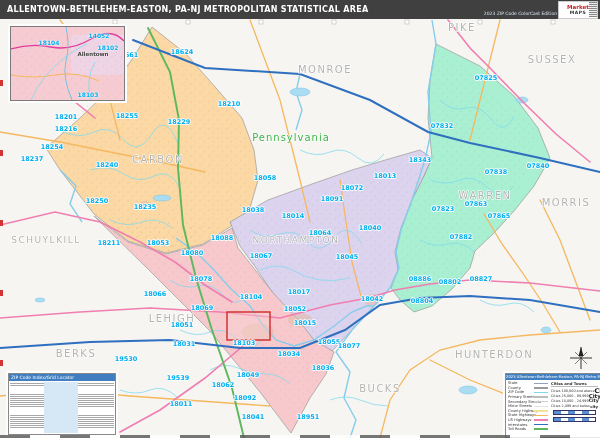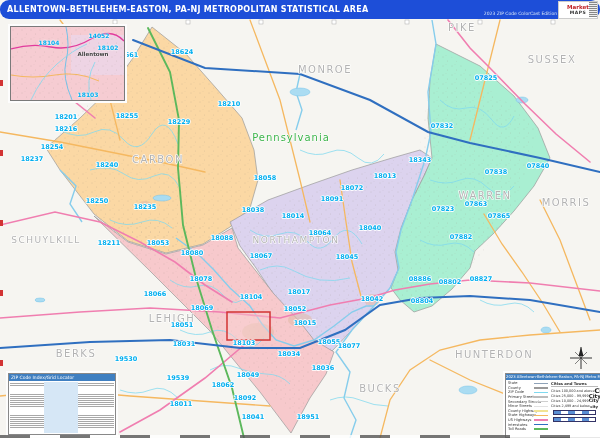--- a/index.html
+++ b/index.html
@@ -1,20 +1,20 @@
 <!DOCTYPE html>
 <html><head>
 <meta charset="utf-8">
 <style>
   html,body{margin:0;padding:0;background:#e8e8e8;}
   .stage{position:relative;width:600px;height:438px;overflow:hidden;background:#f6f5f1;
          font-family:"DejaVu Sans","Liberation Sans",sans-serif;}
   
-  .header{position:absolute;left:0;top:0;width:600px;height:19px;background:#1d4ed8;z-index:30;
-          display:flex;align-items:center;border-radius:9px;}
+  .header{position:absolute;left:0;top:0;width:600px;height:19px;background:#404040;z-index:30;
+          display:flex;align-items:center;}
   .header .title{color:#fff;font-size:8px;font-weight:bold;letter-spacing:.3px;padding-left:7px;white-space:nowrap;}
   .header .edition{position:absolute;right:43px;bottom:3px;color:#d8e6f7;font-size:4.5px;}
   .logo{position:absolute;right:2px;top:1px;width:38px;height:16px;background:#fff;border:1px solid #ccc;
         z-index:31;display:flex;flex-direction:column;justify-content:center;align-items:center;line-height:1;}
   .logo .l1{color:#c02428;font-size:5.5px;font-weight:bold;}
   .logo .l2{color:#333;font-size:4.5px;font-weight:bold;letter-spacing:.5px;}
   .logo .bc{position:absolute;right:-0px;top:0;width:8px;height:15px;background:
       repeating-linear-gradient(180deg,#888 0 1px,#eee 1px 2px);}
   
   svg.map{position:absolute;left:0;top:0;}

